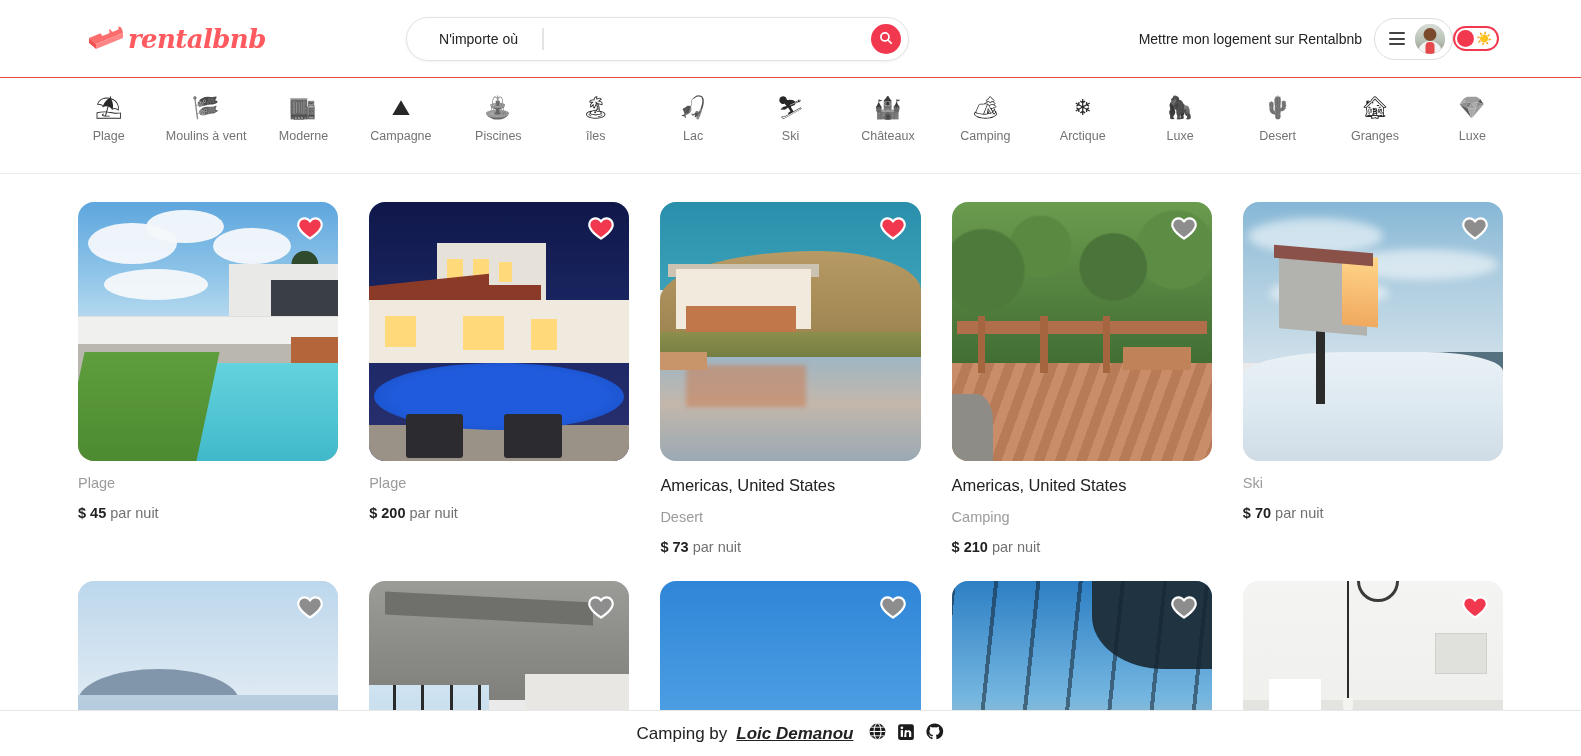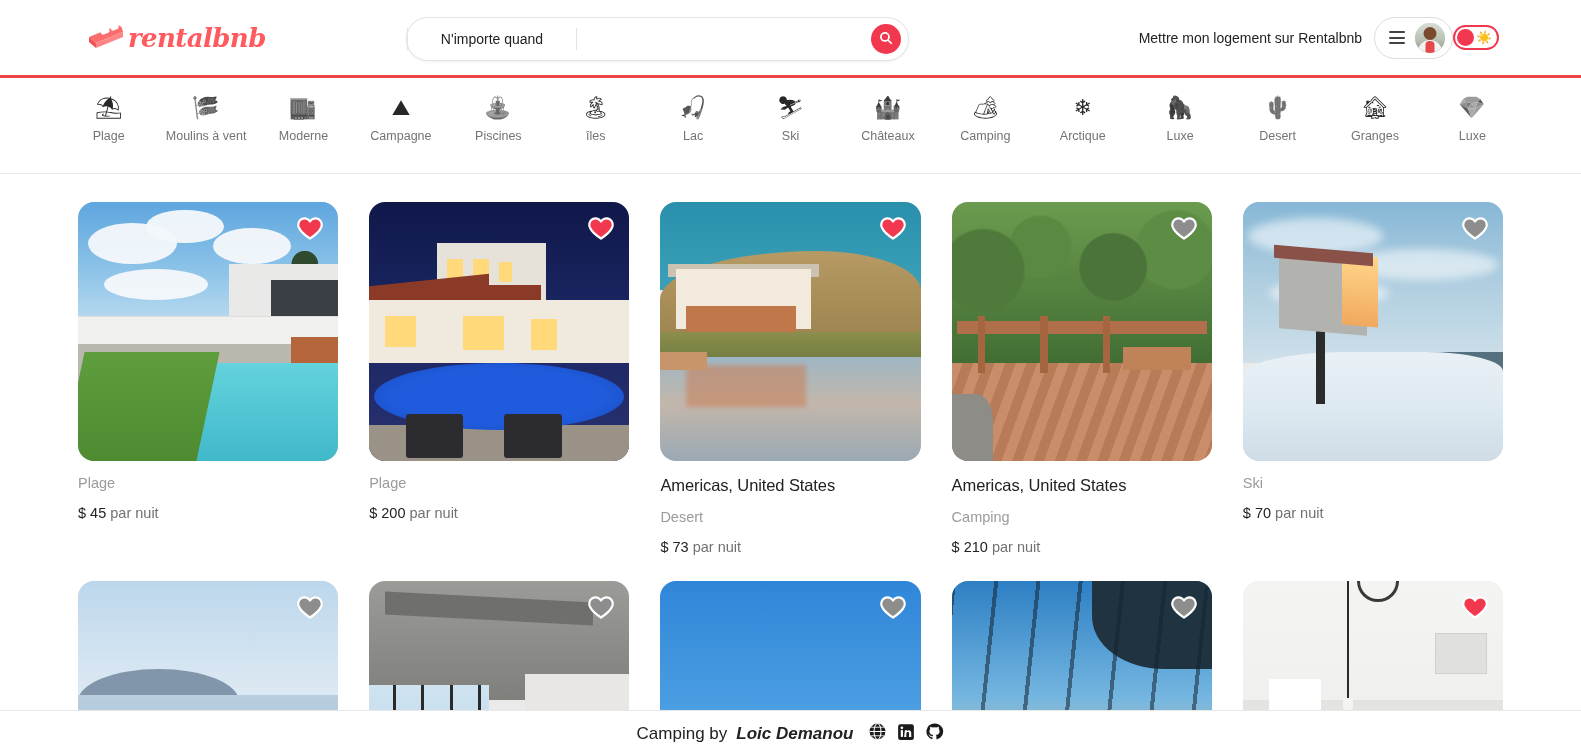--- a/index.html
+++ b/index.html
@@ -20,21 +20,21 @@
     overflow: hidden;
   }
 
   
   .header {
     height: 78px;
     display: flex;
     align-items: center;
     padding: 0 82px 0 86px;
     background: #ffffff;
-    border-bottom: 3px solid #ef4444;
+    border-bottom: 1px solid #ef4444;
     position: relative;
     z-index: 5;
   }
   .logo {
     display: flex;
     align-items: center;
     gap: 2px;
     cursor: pointer;
     flex: 0 0 auto;
   }
@@ -204,40 +204,40 @@
   .card-cat {
     margin-top: 14px;
     font-size: 14.5px;
     color: #9b9b9b;
   }
   .card-price {
     margin-top: 14px;
     font-size: 14.5px;
     color: #717171;
   }
-  .card-price b { color: #222222; font-weight: normal; }
+  .card-price b { color: #222222; font-weight: bold; }
 
   
   .footer {
     position: absolute;
     left: 0; bottom: 0;
     width: 1581px;
     height: 46px;
     background: #ffffff;
     border-top: 1px solid #e8e8e8;
     display: flex;
     align-items: center;
     justify-content: center;
     gap: 9px;
     z-index: 10;
   }
   .footer-text { font-size: 17px; color: #222222; }
   .footer-name {
     font-size: 17px; font-weight: bold; font-style: italic;
-    color: #222222; cursor: pointer;
+    text-decoration: underline; color: #222222; cursor: pointer;
   }
   .footer-icons { display: flex; align-items: center; gap: 10px; margin-left: 6px; }
   .fico { cursor: pointer; display: block; }
 
   
   .sc { position: absolute; inset: 0; }
   
   .s1-sky { position:absolute; left:0; right:0; top:0; height:48%; background:linear-gradient(180deg,#5ea6de 0%,#8cc3e8 55%,#bcdcf0 100%); }
   .s1-cloud { position:absolute; background:#f4f8fb; border-radius:50%; opacity:.95; }
   .s1-wall { position:absolute; left:0; right:0; top:44%; height:12%; background:#f0f0ee; border-top:1px solid #dedede; }
@@ -335,22 +335,22 @@
           <path d="M3 14 L10 20 L10 25 L3 19 Z" fill="#f25050"></path>
           <path d="M10 20 L37 9 L37 14 L10 25 Z" fill="#fd8585"></path>
           <rect x="14" y="7.5" width="9" height="5" rx="2" transform="rotate(-21 14 7.5)" fill="#ffffff"></rect>
           <rect x="24" y="3.6" width="8" height="5" rx="2" transform="rotate(-21 24 3.6)" fill="#ffffff"></rect>
         </svg>
       </span>
       <span class="logo-text">rentalbnb</span>
     </div>
 
     <div class="searchbar">
+      <div class="sb-seg where">N'importe où</div>
       <div class="sb-div"></div>
-      <div class="sb-seg when">N'importe quand</div>
       <div class="sb-div"></div>
       <button class="sb-search-btn">
         <span>
           <svg width="14" height="14" viewBox="0 0 16 16" aria-hidden="true">
             <circle cx="6.8" cy="6.8" r="4.6" fill="none" stroke="#ffffff" stroke-width="2"></circle>
             <line x1="10.4" y1="10.4" x2="14" y2="14" stroke="#ffffff" stroke-width="2" stroke-linecap="round"></line>
           </svg>
         </span>
       </button>
     </div>

